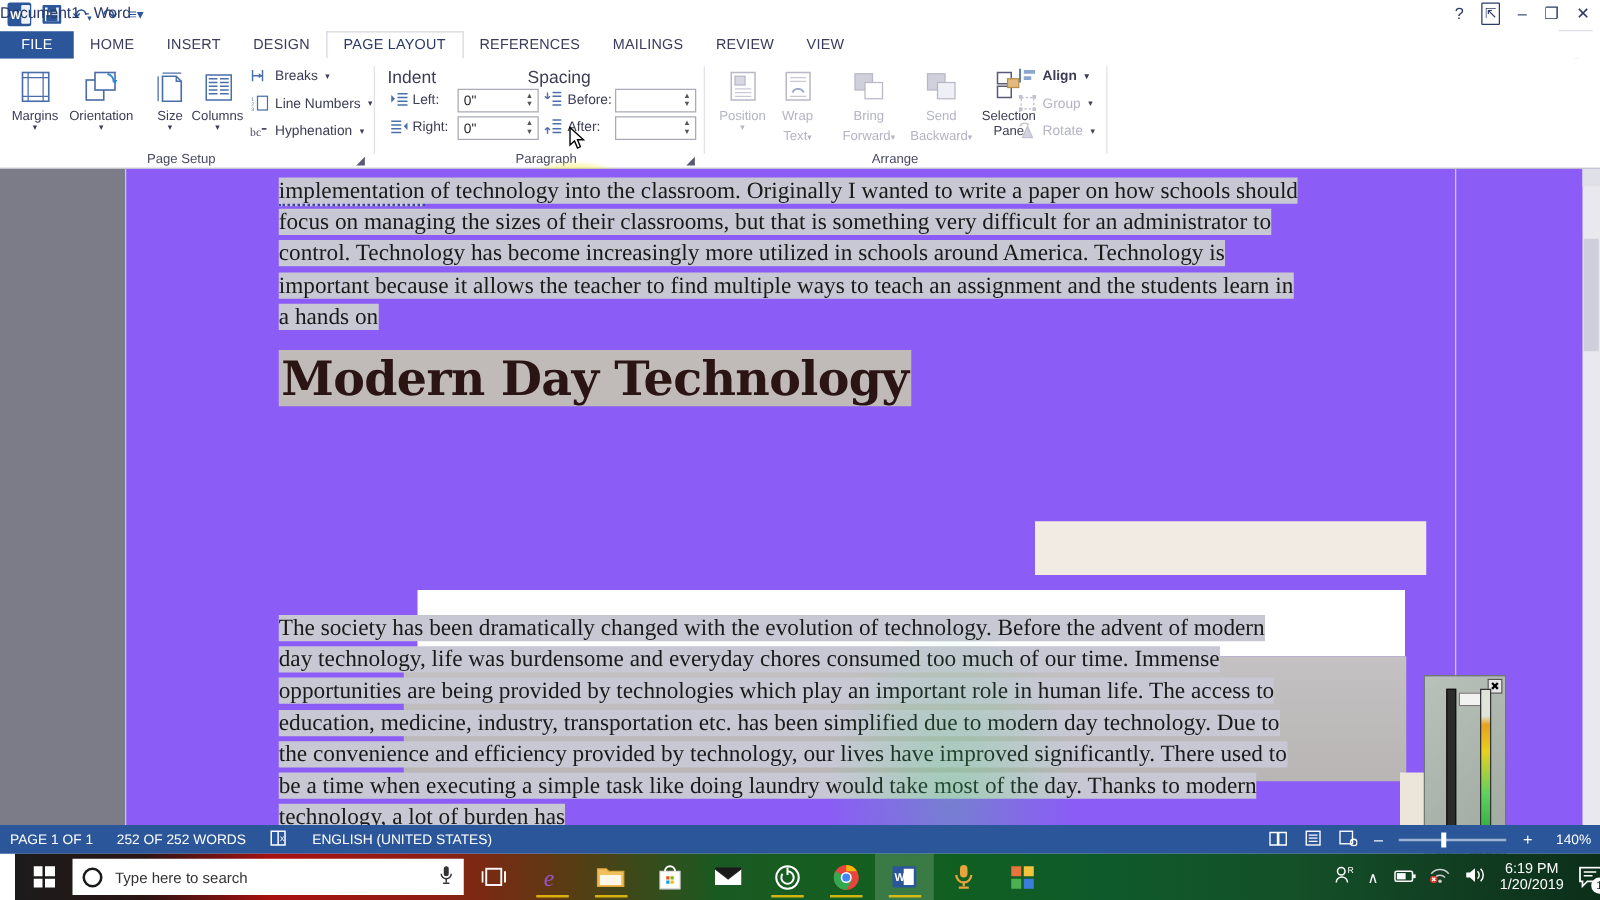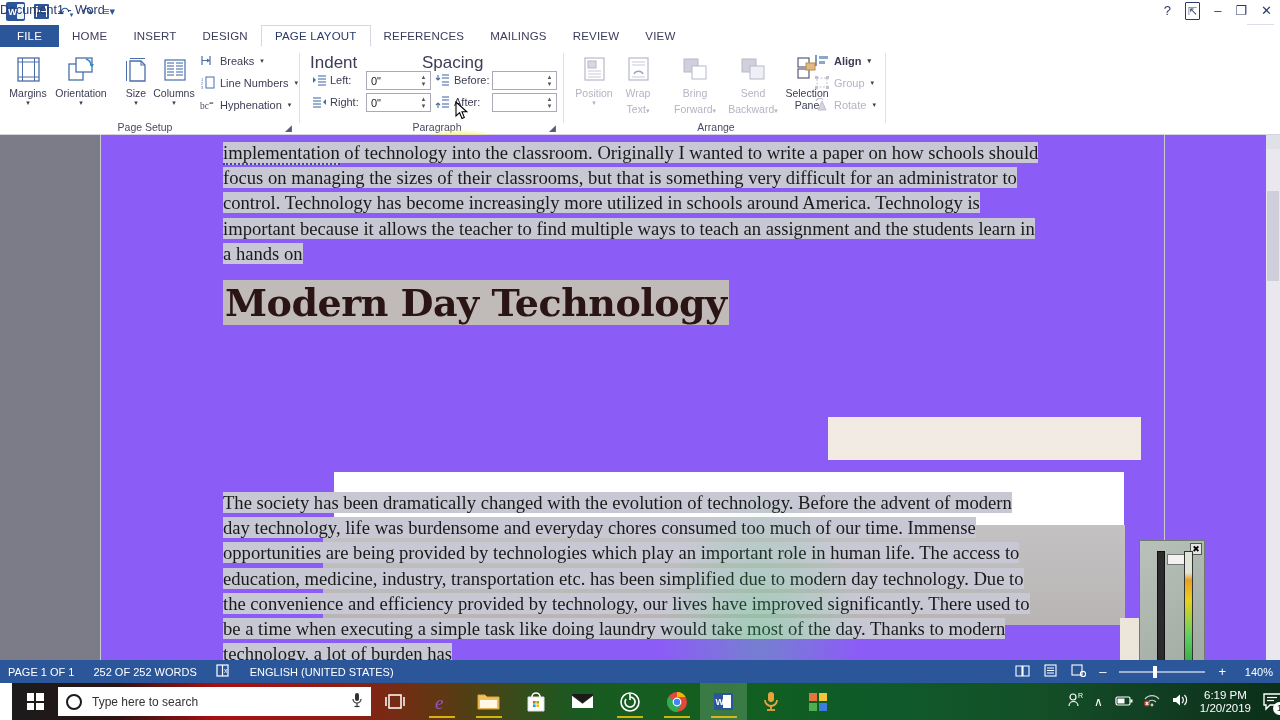--- a/index.html
+++ b/index.html
@@ -94,21 +94,21 @@
   .bigbtn .blab { font-size: 10.5px; color: #3c3c55; line-height: 12px; }
   .bigbtn .bcar { font-size: 7px; color: #3c3c55; line-height: 8px; }
 
   .smallrow {
     position: absolute; display: flex; align-items: center; gap: 4px;
     font-size: 11px; color: #3c3c55; cursor: default;
   }
   .smallrow .sico { width: 16px; height: 15px; display:flex; align-items:center; justify-content:center;}
   .car { font-size: 7px; color:#3c3c55; margin-left: 2px;}
 
-  .grp-title { position:absolute; font-size: 17px; color:#3c3c55; }
+  .grp-title { position:absolute; font-size: 14px; color:#3c3c55; }
   .fld-label { position:absolute; font-size: 11px; color:#3c3c55; }
   .spinbox {
     position: absolute; height: 19px; border: 1px solid #a9a9b8; background: #fff;
     display: flex; align-items: center; font-size: 11px; color: #222; padding-left: 4px;
   }
   .spinbox .arrows {
     position: absolute; right: 1px; top: 0px; height: 17px; width: 11px;
     display: flex; flex-direction: column; justify-content: center; align-items: center;
     color: #555; font-size: 6px; line-height: 7px;
   }

